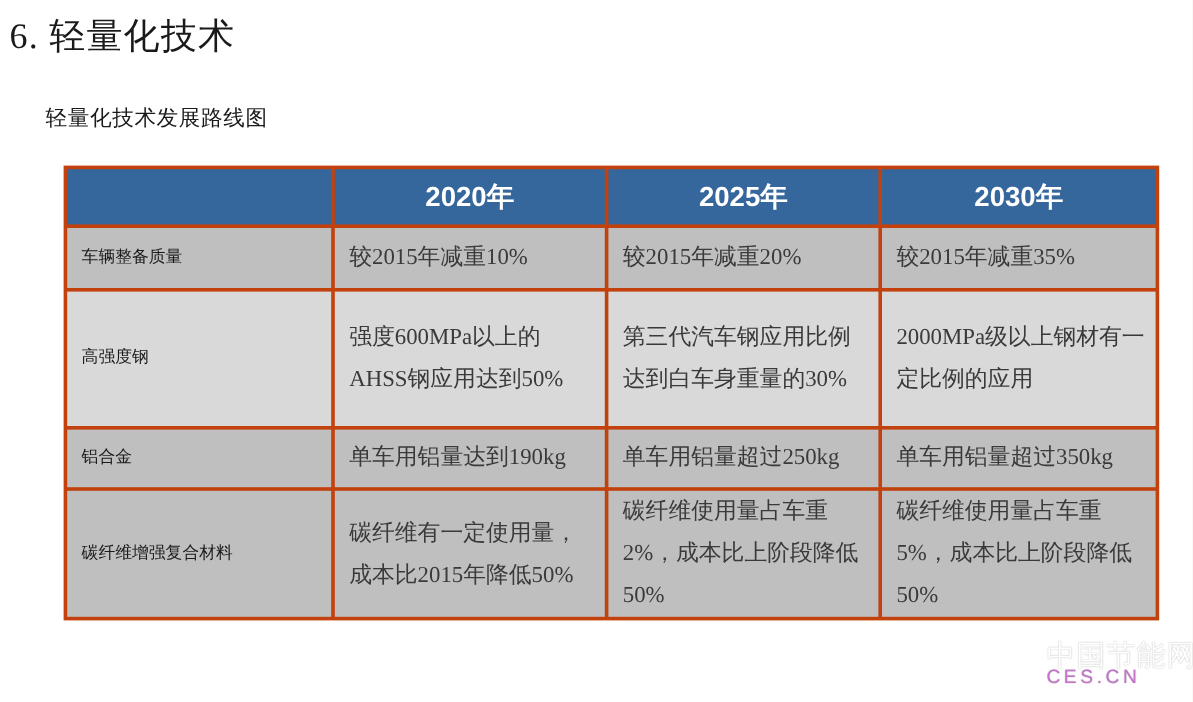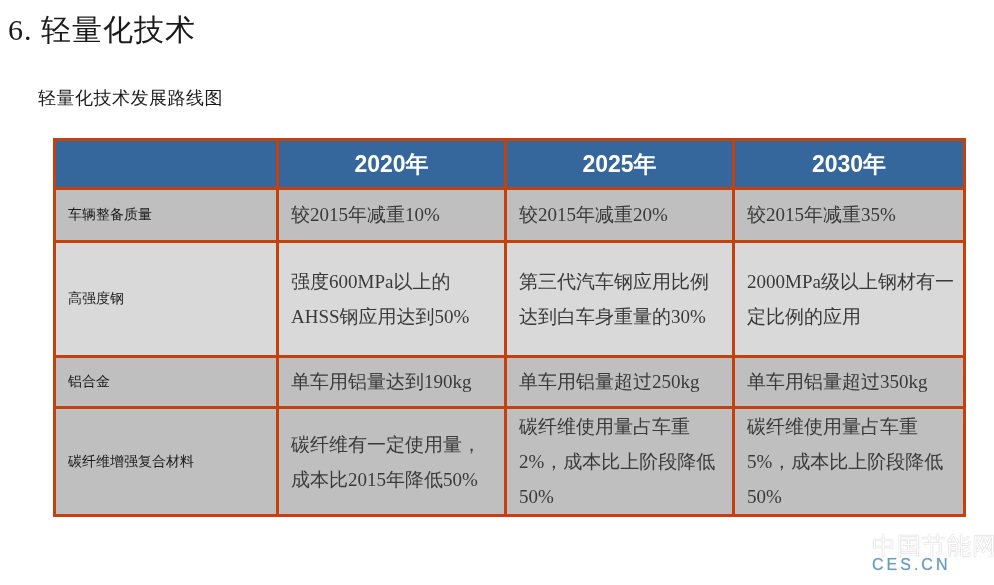--- a/index.html
+++ b/index.html
@@ -131,21 +131,21 @@
     font-family: "Liberation Sans", "DejaVu Sans", sans-serif;
     letter-spacing: 1px;
     text-shadow: 0 0 1px rgba(90,90,90,0.9);
     white-space: nowrap;
   }
   .wm-en {
     position: absolute;
     left: 48px;
     top: 26px;
     font-size: 16px;
-    color: #0369a1;
+    color: #a21caf;
     font-family: "Liberation Sans", "DejaVu Sans", sans-serif;
     letter-spacing: 3px;
     text-shadow: 0 0 1px rgba(90,90,90,0.9);
     white-space: nowrap;
   }
 </style>
 </head>
 <body>
 
 <div class="slide-title">6. 轻量化技术</div>

